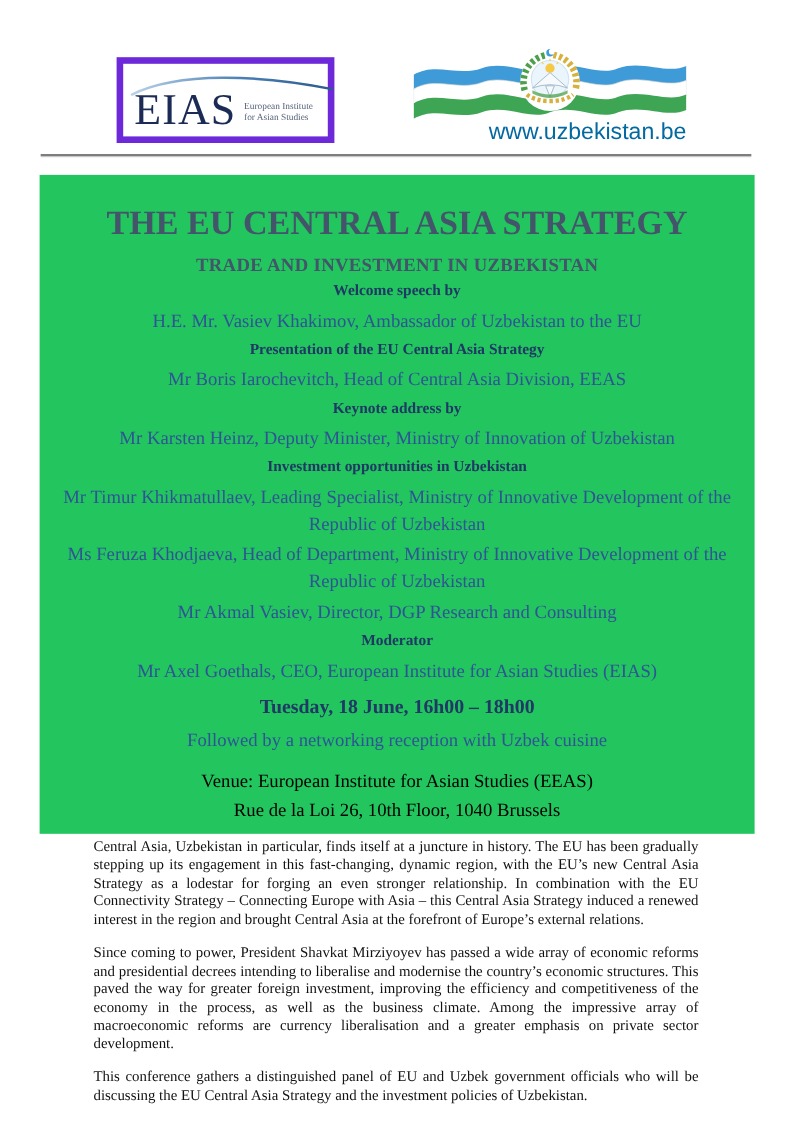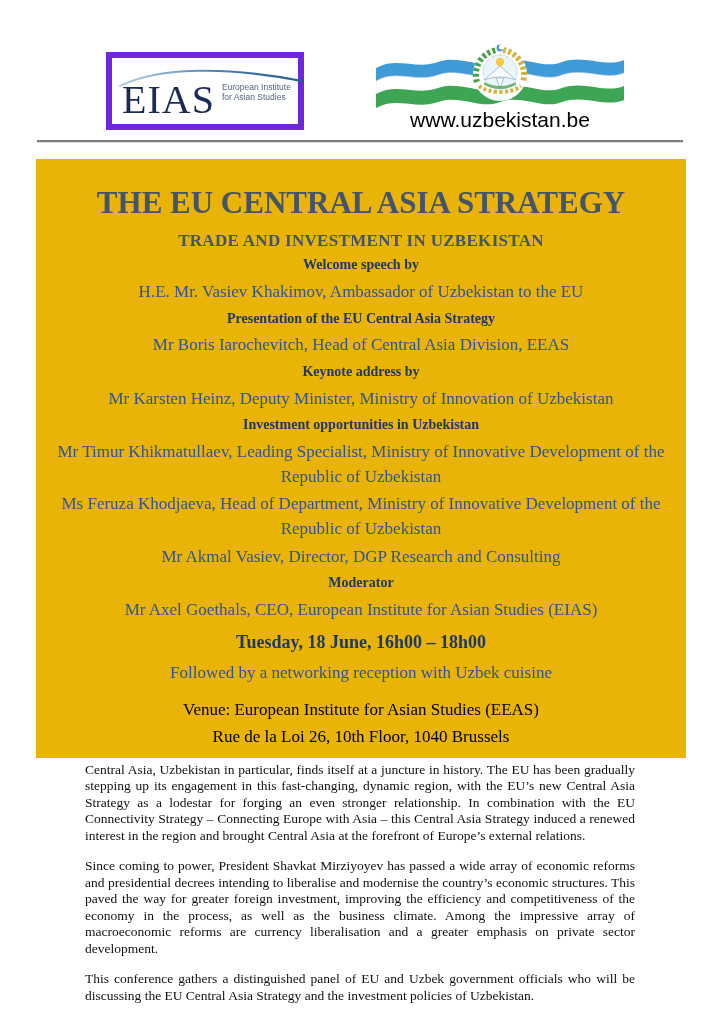--- a/index.html
+++ b/index.html
@@ -16,43 +16,43 @@
     position:absolute;left:106px;top:52px;width:198px;height:78px;
     background:#ffffff;border:6px solid #6d28d9;box-sizing:border-box;
   }
   .eias-arc{position:absolute;left:4px;top:4px;}
   .eias-row{position:absolute;left:10px;top:22px;display:flex;align-items:flex-end;}
   .eias-acronym{
     font-family:"Liberation Serif", serif;
     font-size:40px;line-height:1;color:#1c2b55;letter-spacing:1px;
   }
   .eias-tagline{
-    margin-left:7px;margin-bottom:18px;
-    font-family:Liberation Sans, sans-serif;
+    margin-left:7px;margin-bottom:9px;
+    font-family:Liberation Serif, serif;
     font-size:8.5px;line-height:1.2;color:#55627a;
   }
 
   .logo-uz{position:absolute;left:376px;top:42px;width:248px;height:90px;}
   .uz-flag{position:absolute;left:0;top:8px;}
   .uz-emblem{position:absolute;left:50%;top:0;transform:translateX(-50%);}
   .uz-site{
-    position:absolute;left:0;bottom:0;width:100%;text-align:center;
+    position:absolute;left:0;bottom:0;width:100%;text-align:right;
     font-family:"Liberation Sans", sans-serif;
-    font-size:21px;color:#000000;
+    font-size:21px;color:#0369a1;
   }
 
   .rule{
     position:absolute;left:37px;top:140px;width:646px;height:2px;
     background:#7d7d7d;box-shadow:0 1px 0 #d9d9d9;
   }
 
   
   .panel{
     position:absolute;left:36px;top:159px;width:650px;height:599px;
-    background:#eab308;text-align:center;overflow:hidden;
+    background:#22c55e;text-align:center;overflow:hidden;
   }
   .p-title{
     padding-top:27px;font-size:31px;font-weight:bold;color:#44546a;line-height:1.1;
   }
   .p-sub{
     margin-top:11px;font-size:17px;font-weight:bold;color:#44546a;letter-spacing:0.3px;
   }
   .program{}
   .role{font-size:14px;font-weight:bold;color:#1f3864;margin:6px 0;line-height:1.2;}
   .name{font-size:17px;color:#2f5496;margin:3px 14px;line-height:1.45;}

